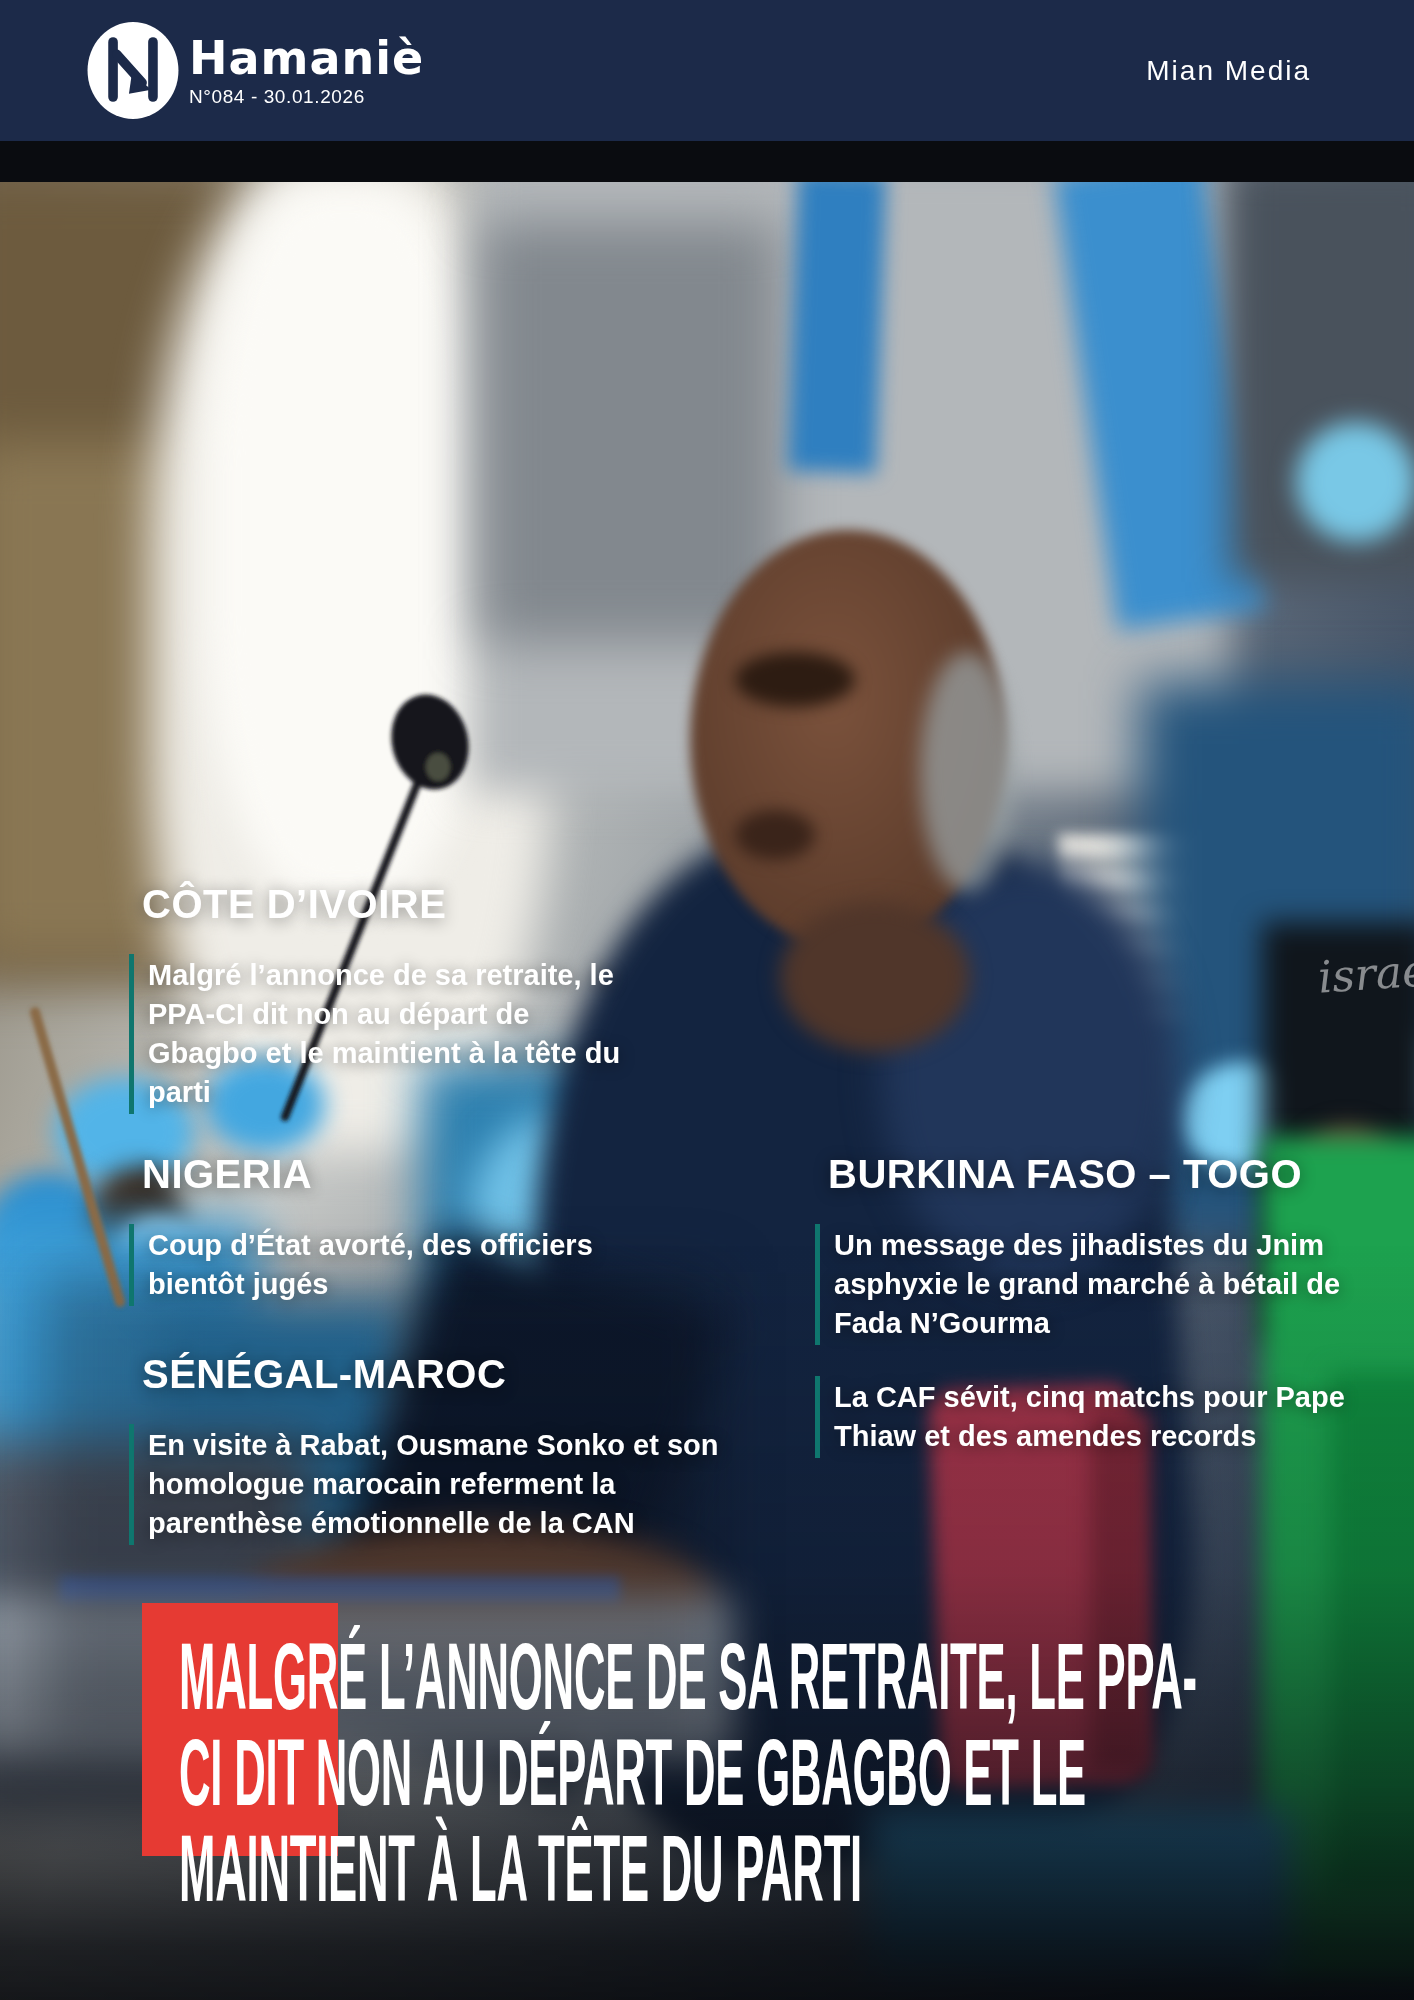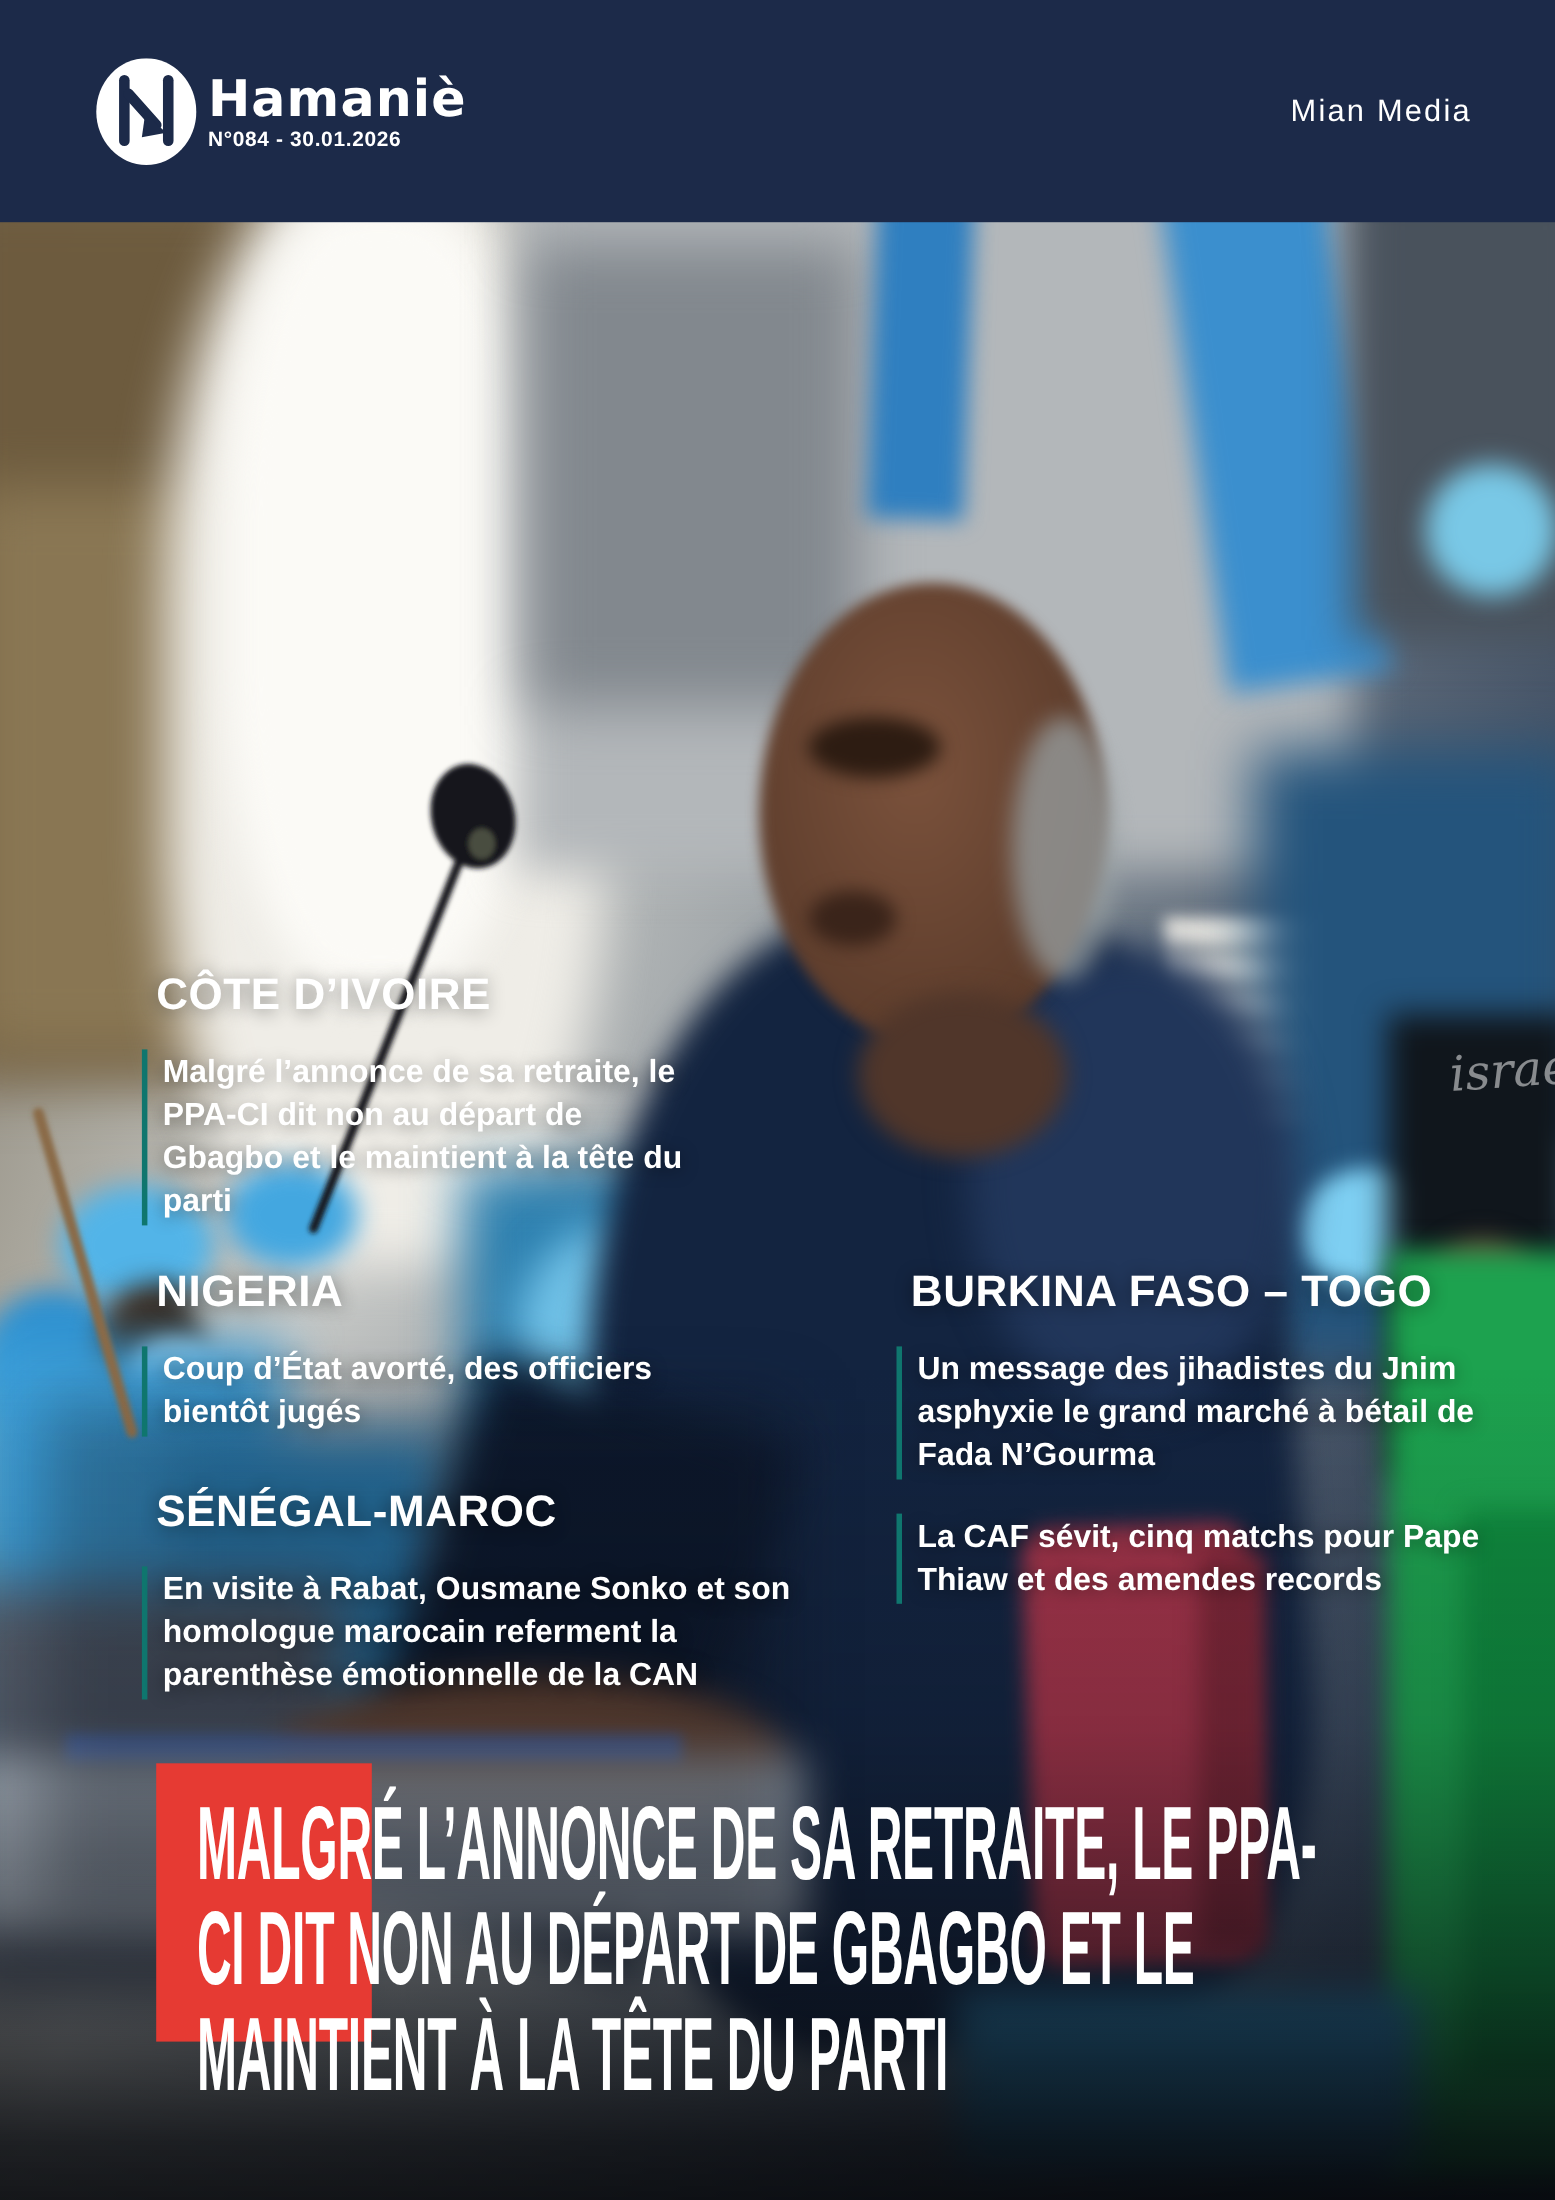--- a/index.html
+++ b/index.html
@@ -1,29 +1,29 @@
 <!DOCTYPE html>
 <html style="--navy: #1c2a49; --red: #e63a33; --white: #ffffff;"><head>
 <meta charset="utf-8">
 <style>
   html,body{margin:0;padding:0;background:#000;}
   .page{position:relative;width:1414px;height:2000px;overflow:hidden;
         font-family:"Liberation Sans", sans-serif;color:#fff;background:#0a0c10;}
 
   
-  .masthead{position:absolute;top:0;left:0;width:1414px;height:202px;
+  .masthead{position:absolute;top:0;left:0;width:1414px;height:141px;
             background:var(--navy,#1c2a49);z-index:10;
             display:flex;align-items:center;justify-content:space-between;
-            box-sizing:border-box;padding:0 76px 0 87px;}
+            box-sizing:border-box;padding:0 103px 0 87px;}
   .brand-group{display:flex;align-items:center;gap:10px;}
   .logo-badge{width:92px;height:97px;flex:0 0 auto;}
   .brand-text{display:flex;flex-direction:column;line-height:1;}
   .brand-name{font-family:"DejaVu Sans", sans-serif;font-size:46px;font-weight:600;
               letter-spacing:1px;color:#fff;}
-  .brand-issue{font-size:19px;font-weight:700;letter-spacing:.6px;margin-top:6px;color:#fff;}
+  .brand-issue{font-size:19px;font-weight:400;letter-spacing:.6px;margin-top:6px;color:#fff;}
   .publisher{font-size:28px;font-weight:400;letter-spacing:2px;color:#fff;}
 
   
   .photo{position:absolute;top:182px;left:0;width:1414px;height:1818px;overflow:hidden;
          background:linear-gradient(108deg,#7d7466 0%,#a7a49a 16%,#c6c8c6 30%,
                     #9aa0a4 48%,#5d6a7a 68%,#36455a 86%,#2b3a4a 100%);z-index:1;}
   .blob{position:absolute;}
   .photo-svg{position:absolute;top:0;left:0;z-index:3;}
   .photo-overlay{position:absolute;left:0;top:1060px;width:1414px;height:940px;z-index:4;
     background:linear-gradient(180deg,rgba(10,12,18,0) 0%,rgba(10,12,18,.18) 35%,

